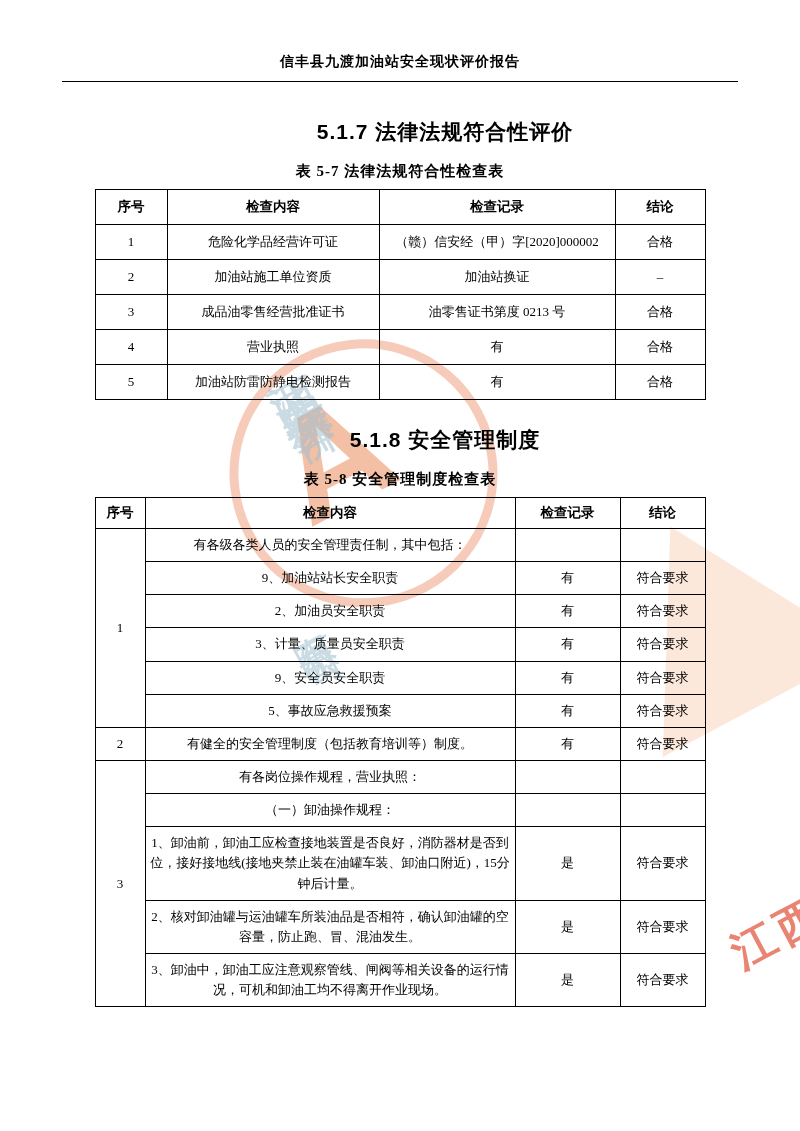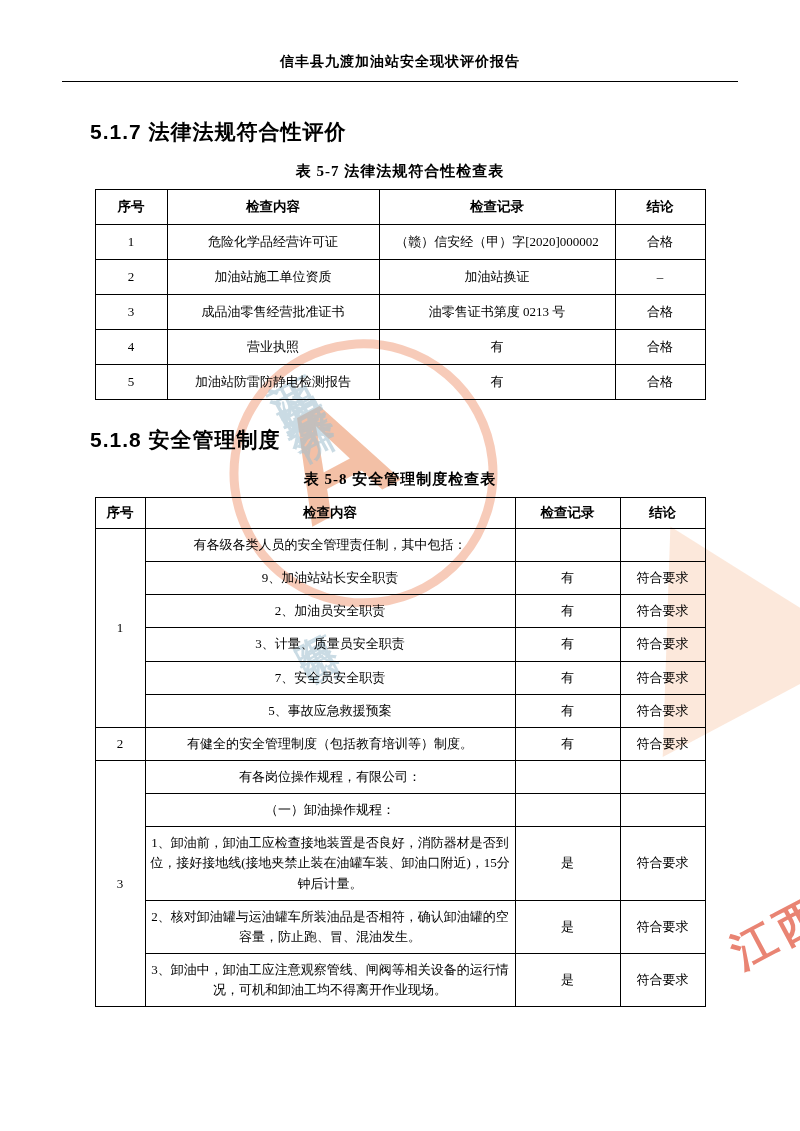--- a/index.html
+++ b/index.html
@@ -132,20 +132,21 @@
     margin: 10px 62px 0 62px;
     border-bottom: 1px solid #000;
   }
 
   h2.section {
     font-family: "Liberation Sans", sans-serif;
     font-size: 21px;
     font-weight: bold;
     margin: 36px 0 0 90px;
     letter-spacing: 1px;
+    text-align: center;
   }
   h2.section.second {
     margin-top: 26px;
   }
 
   .table-caption {
     text-align: center;
     font-size: 15px;
     font-weight: bold;
     margin: 16px 0 8px 0;
@@ -313,40 +314,40 @@
           <td class="left">2、加油员安全职责</td>
           <td>有</td>
           <td>符合要求</td>
         </tr>
         <tr>
           <td class="left">3、计量、质量员安全职责</td>
           <td>有</td>
           <td>符合要求</td>
         </tr>
         <tr>
-          <td class="left">7、安全员安全职责</td>
+          <td class="left">9、安全员安全职责</td>
           <td>有</td>
           <td>符合要求</td>
         </tr>
         <tr>
           <td class="left">5、事故应急救援预案</td>
           <td>有</td>
           <td>符合要求</td>
         </tr>
 
         <tr>
           <td>2</td>
           <td class="left">有健全的安全管理制度（包括教育培训等）制度。</td>
           <td>有</td>
           <td>符合要求</td>
         </tr>
 
         <tr>
           <td rowspan="5">3</td>
-          <td class="left">有各岗位操作规程，有限公司：</td>
+          <td class="left">有各岗位操作规程，营业执照：</td>
           <td></td>
           <td></td>
         </tr>
         <tr>
           <td class="left">（一）卸油操作规程：</td>
           <td></td>
           <td></td>
         </tr>
         <tr>
           <td class="left">1、卸油前，卸油工应检查接地装置是否良好，消防器材是否到位，接好接地线(接地夹禁止装在油罐车装、卸油口附近)，15分钟后计量。</td>

